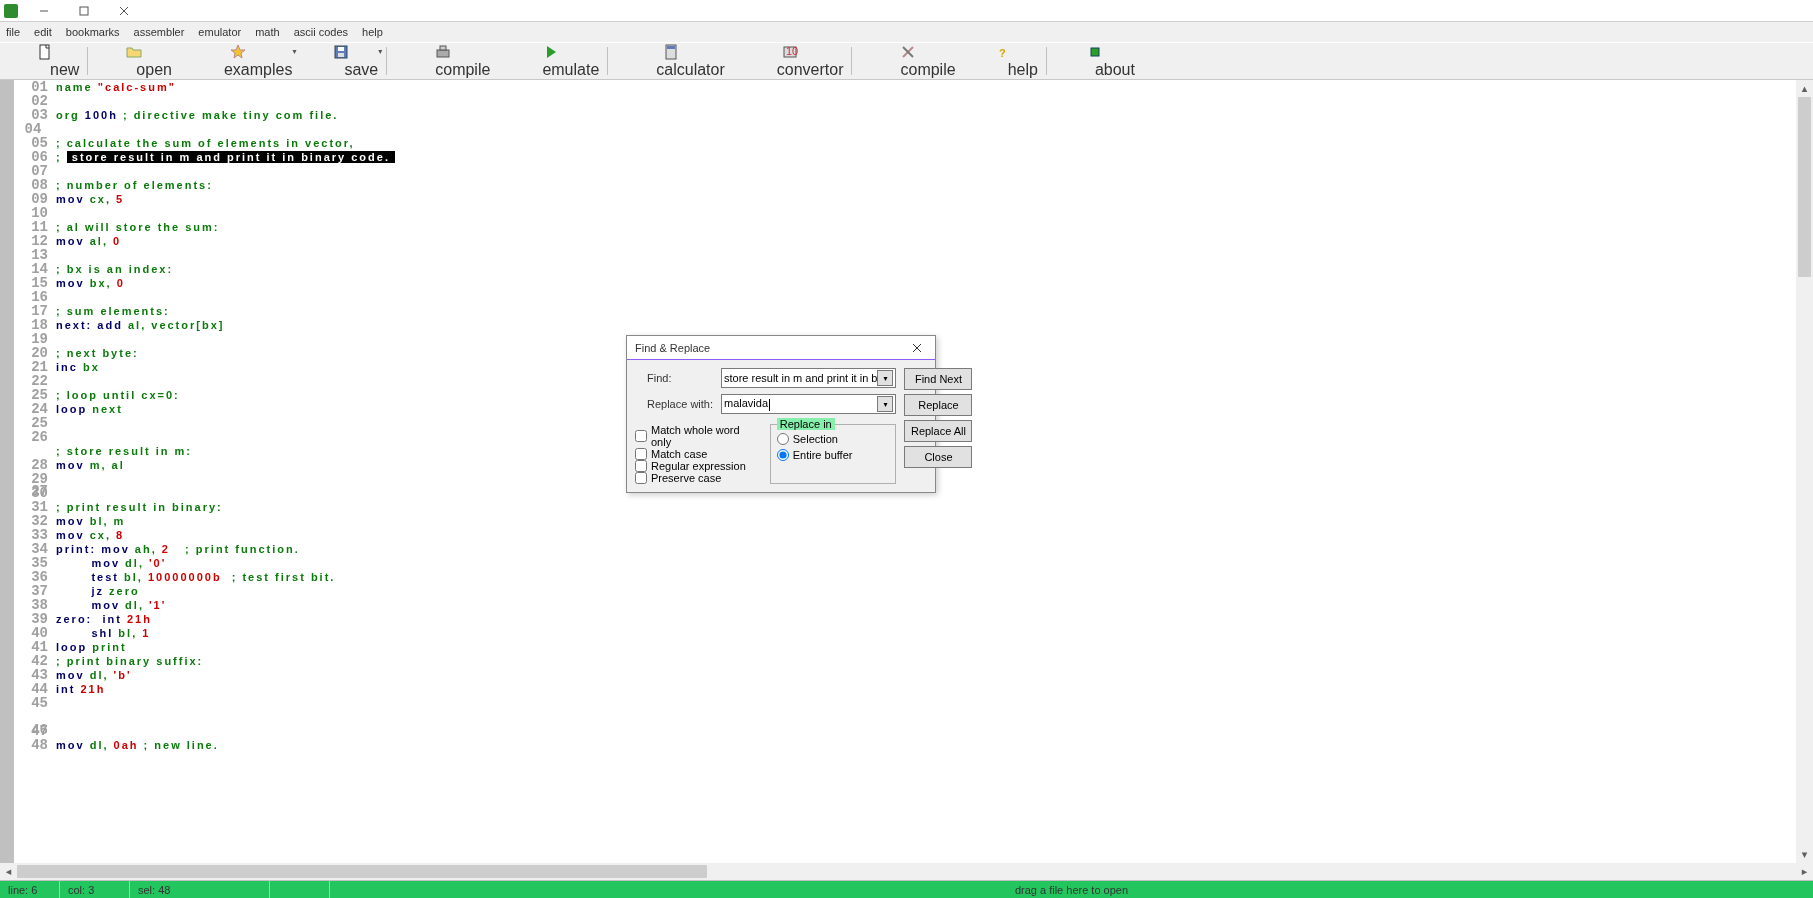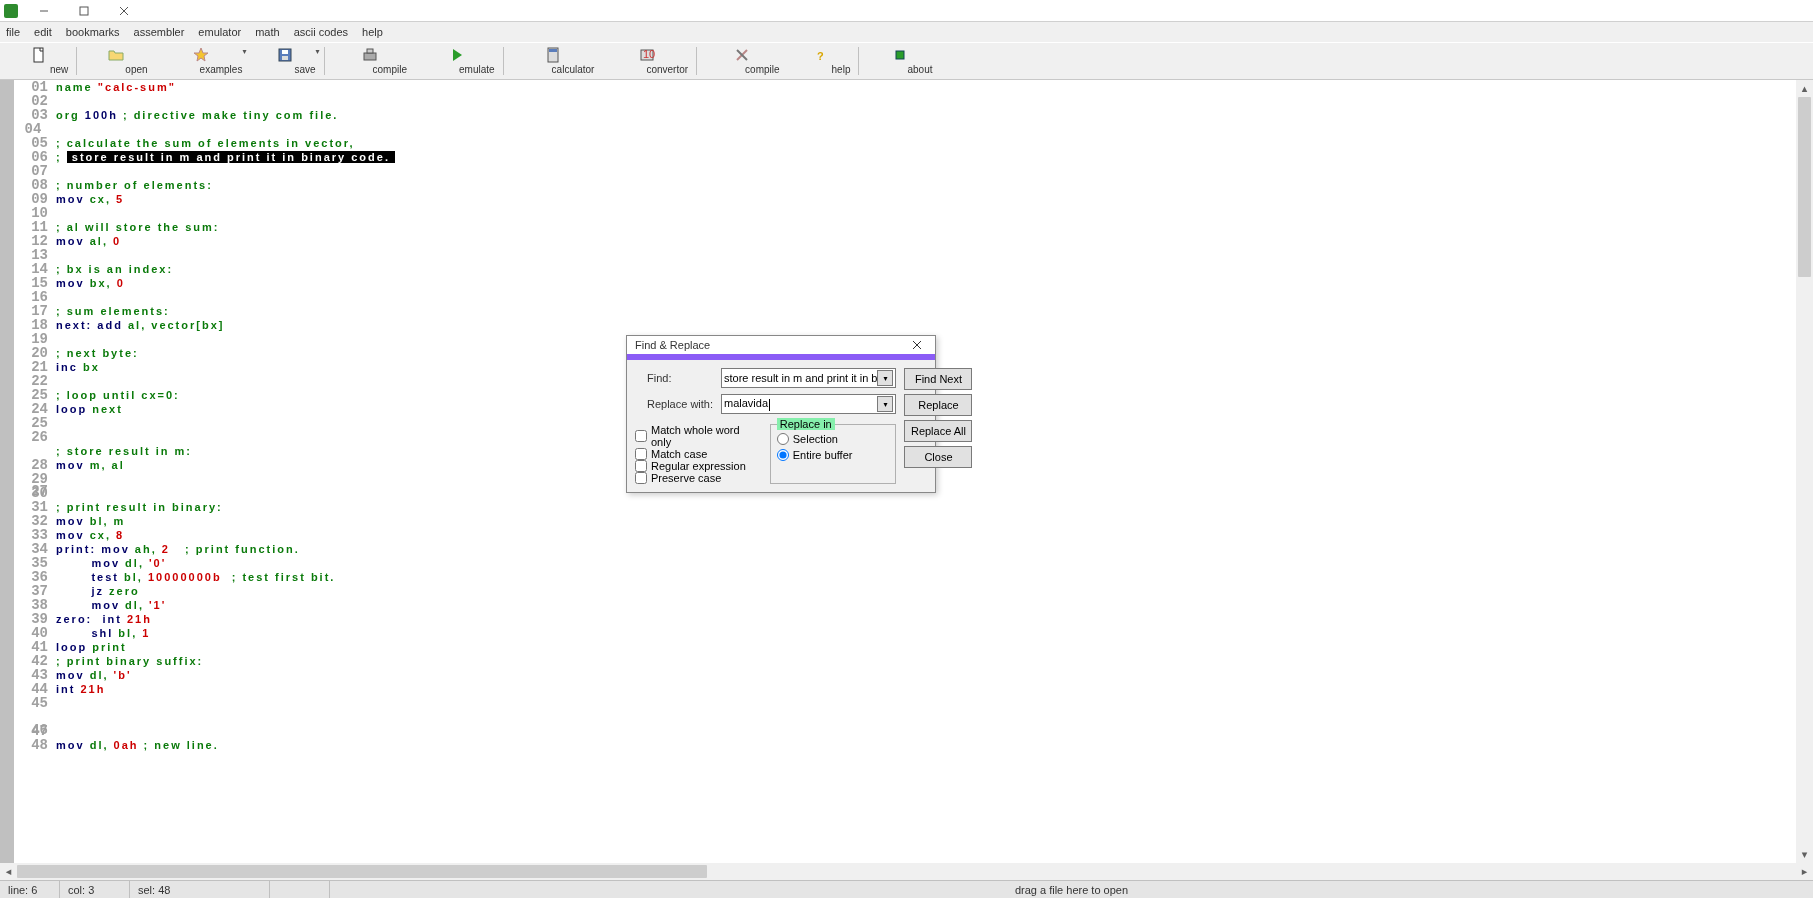--- a/index.html
+++ b/index.html
@@ -14,21 +14,21 @@
 .win-btn svg { width: 10px; height: 10px; }
 
 
 .menubar { height: 20px; background: #f0f0f0; display: flex; align-items: center; padding: 0 6px; gap: 14px; color: #333; }
 .menubar .menu-item { cursor: default; }
 
 
 .toolbar { height: 38px; background: #f0f0f0; border-top: 1px solid #fff; border-bottom: 1px solid #c8c8c8; display: flex; align-items: center; padding: 0 4px; }
 .tool-btn { min-width: 48px; height: 34px; display: flex; flex-direction: column; align-items: center; justify-content: center; gap: 1px; padding: 0 6px; cursor: default; position: relative; }
 .tool-btn .icon { width: 16px; height: 16px; display: flex; align-items: center; justify-content: center; }
-.tool-btn .lbl { font-size: 10px; color: #333; margin-left: 40px; }
+.tool-btn .lbl { font-size: 16px; color: #333; margin-left: 40px; }
 .tool-sep { width: 1px; height: 28px; background: #c0c0c0; margin: 0 2px; }
 .tool-drop { position: absolute; right: 2px; top: 3px; font-size: 8px; color: #555; }
 
 
 .editor-wrap { position: absolute; left: 0; right: 0; top: 80px; bottom: 18px; background: #fff; }
 .gutter { position: absolute; left: 0; top: 0; bottom: 17px; width: 50px; background: #fff; }
 .gutter .mark-col { position: absolute; left: 0; top: 0; width: 14px; bottom: 0; background: #c0c0c0; }
 .gutter .lineno { position: absolute; left: 18px; width: 30px; text-align: right; font-family: "Courier New", monospace; font-size: 14px; font-weight: bold; color: #a0a0a0; line-height: 14px; }
 .code { position: absolute; left: 56px; right: 17px; top: 0; bottom: 17px; font-family: "Courier New", monospace; font-size: 14px; font-weight: bold; line-height: 14px; letter-spacing: 2px; white-space: pre; overflow: hidden; }
 .code .line { height: 14px; }
@@ -49,28 +49,28 @@
 .vscroll .btn.up { top: 0; }
 .vscroll .btn.down { bottom: 0; }
 .vscroll .thumb { position: absolute; left: 2px; width: 13px; top: 17px; height: 180px; background: #cdcdcd; border-radius: 1px; }
 .hscroll { position: absolute; left: 0; right: 0; bottom: 0; height: 17px; background: #f0f0f0; }
 .hscroll .btn { position: absolute; top: 0; width: 17px; height: 17px; background: #f0f0f0; display: flex; align-items: center; justify-content: center; color: #606060; }
 .hscroll .btn.left { left: 0; }
 .hscroll .btn.right { right: 0; }
 .hscroll .thumb { position: absolute; top: 2px; height: 13px; left: 17px; width: 690px; background: #cdcdcd; border-radius: 1px; }
 
 
-.status { position: absolute; left: 0; right: 0; bottom: 0; height: 18px; background: #e5e5e5; border-top: 1px solid #c0c0c0; display: flex; align-items: center; font-size: 11px; color: #333; }
+.status { position: absolute; left: 0; right: 0; bottom: 0; height: 18px; background: #22c55e; border-top: 1px solid #c0c0c0; display: flex; align-items: center; font-size: 11px; color: #333; }
 .status .cell { border-right: 1px solid #c0c0c0; padding: 0 8px; height: 100%; display: flex; align-items: center; }
 .status .cell.wide { flex: 0 0 140px; }
 .status .cell.fill { flex: 1; border-right: none; justify-content: center; }
 
 
 .dialog { position: absolute; left: 626px; top: 335px; width: 310px; background: #f0f0f0; border: 1px solid #888; box-shadow: 2px 2px 6px rgba(0,0,0,.2); }
-.dialog .dlg-title { height: 24px; display: flex; align-items: center; padding: 0 8px; background: #fff; border-bottom: 6px solid #8b5cf6; }
+.dialog .dlg-title { height: 24px; display: flex; align-items: center; padding: 0 8px; background: #fff; border-bottom: 1px solid #8b5cf6; }
 .dialog .dlg-title .txt { flex: 1; color: #333; }
 .dialog .dlg-close { width: 20px; height: 18px; display: flex; align-items: center; justify-content: center; cursor: default; }
 .dialog .dlg-body { padding: 8px; display: grid; grid-template-columns: 1fr 68px; gap: 6px 8px; }
 .dialog .row { display: flex; align-items: center; gap: 6px; margin-left: 12px; }
 .dialog .row label { width: 68px; color: #333; }
 .dialog .combo { flex: 1; height: 20px; border: 1px solid #7a7a7a; background: #fff; display: flex; align-items: center; padding: 0 2px; position: relative; }
 .dialog .combo .val { flex: 1; font-size: 11px; overflow: hidden; white-space: nowrap; }
 .dialog .combo .arrow { width: 16px; height: 16px; background: #e1e1e1; border: 1px solid #7a7a7a; display: flex; align-items: center; justify-content: center; font-size: 8px; }
 .dialog .btn { width: 68px; height: 22px; border: 1px solid #7a7a7a; background: #e1e1e1; text-align: center; line-height: 20px; cursor: default; font-size: 11px; }
 .dialog .opts { display: grid; grid-template-columns: 1fr 1fr; gap: 4px 8px; margin-top: 4px; }

